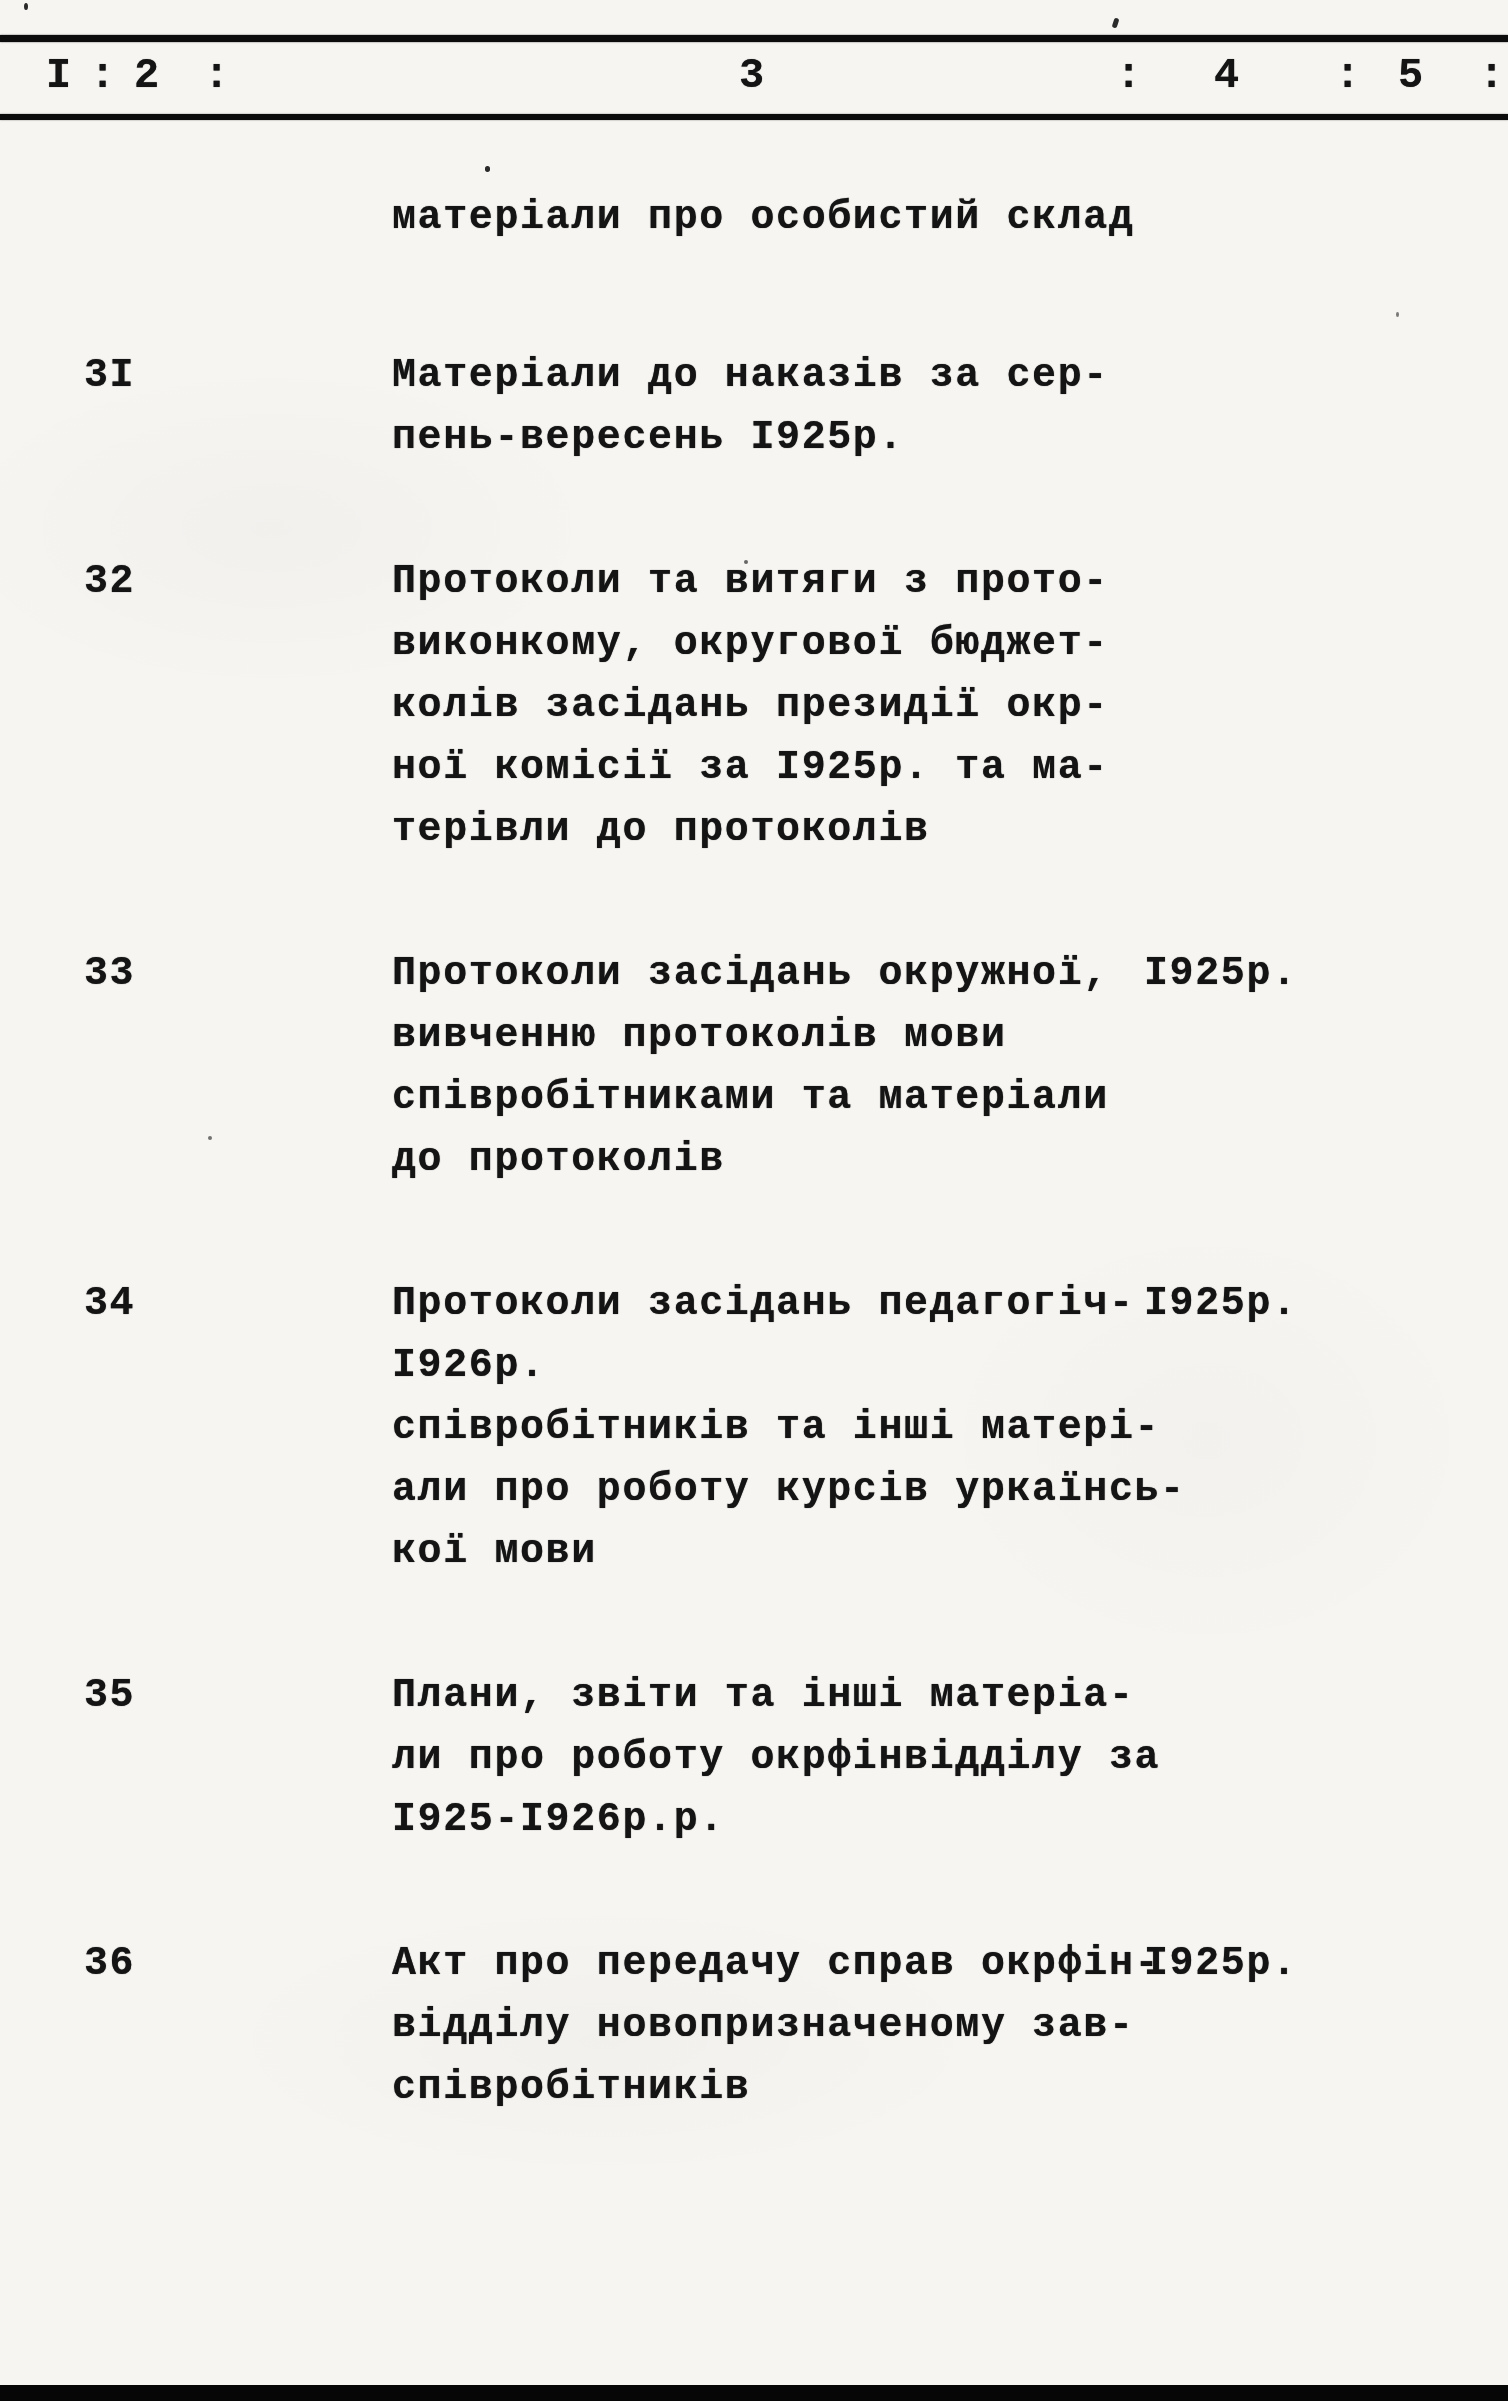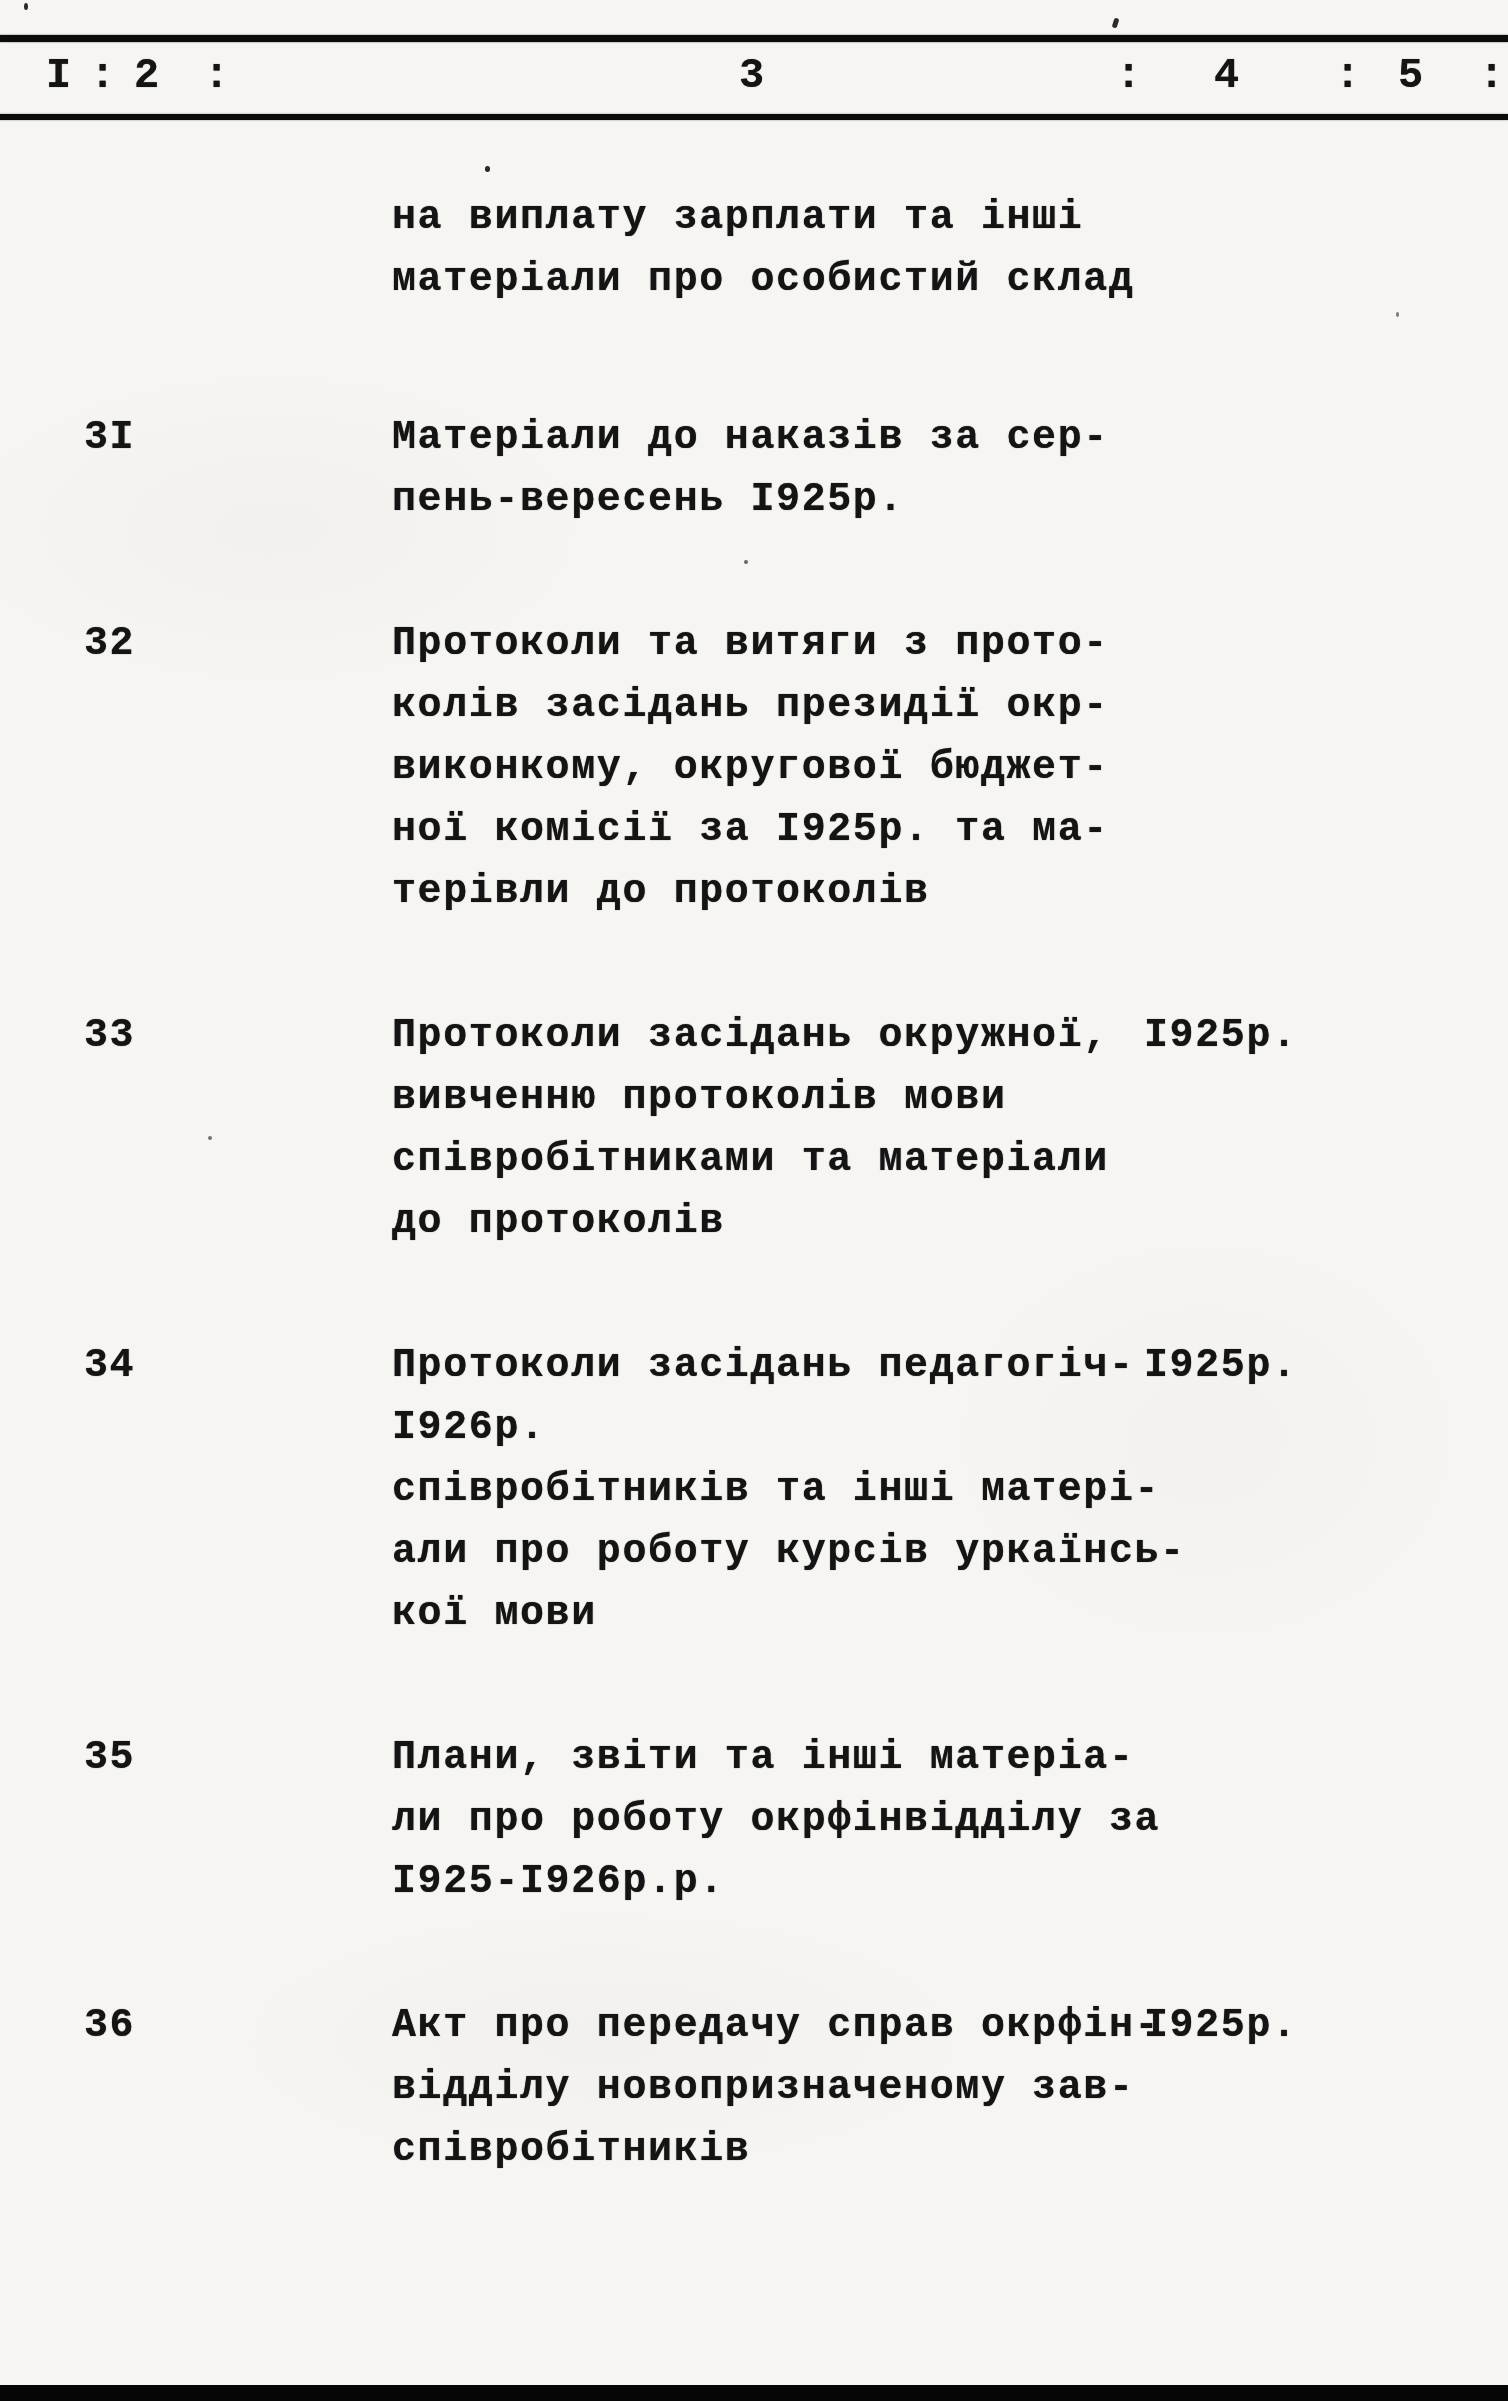--- a/index.html
+++ b/index.html
@@ -84,25 +84,20 @@
       <span class="hcell">:</span>
       <span class="hcell">4</span>
       <span class="hcell">:</span>
       <span class="hcell">5</span>
       <span class="hcell">:</span>
     </div>
   <div class="rule rule-mid"></div>
 
   <div class="content" id="content">
     <div class="carryover" id="carryover">
-  <div class="line-row">
-    <span class="num"></span>
-    <span class="txt">на виплату зарплати та інші</span>
-    <span class="date"></span>
-  </div>
 
   <div class="line-row">
     <span class="num"></span>
     <span class="txt">матеріали про особистий склад</span>
     <span class="date"></span>
   </div>
 </div>
   <div class="entry">
   <div class="line-row">
     <span class="num">3I</span>
@@ -118,27 +113,27 @@
 </div>
       <div class="entry">
   <div class="line-row">
     <span class="num">32</span>
     <span class="txt">Протоколи та витяги з прото-</span>
     <span class="date"></span>
   </div>
 
   <div class="line-row">
     <span class="num"></span>
+    <span class="txt">виконкому, округової бюджет-</span>
+    <span class="date"></span>
+  </div>
+
+  <div class="line-row">
+    <span class="num"></span>
     <span class="txt">колів засідань президії окр-</span>
-    <span class="date"></span>
-  </div>
-
-  <div class="line-row">
-    <span class="num"></span>
-    <span class="txt">виконкому, округової бюджет-</span>
     <span class="date"></span>
   </div>
 
   <div class="line-row">
     <span class="num"></span>
     <span class="txt">ної комісії за I925р. та ма-</span>
     <span class="date"></span>
   </div>
 
   <div class="line-row">

